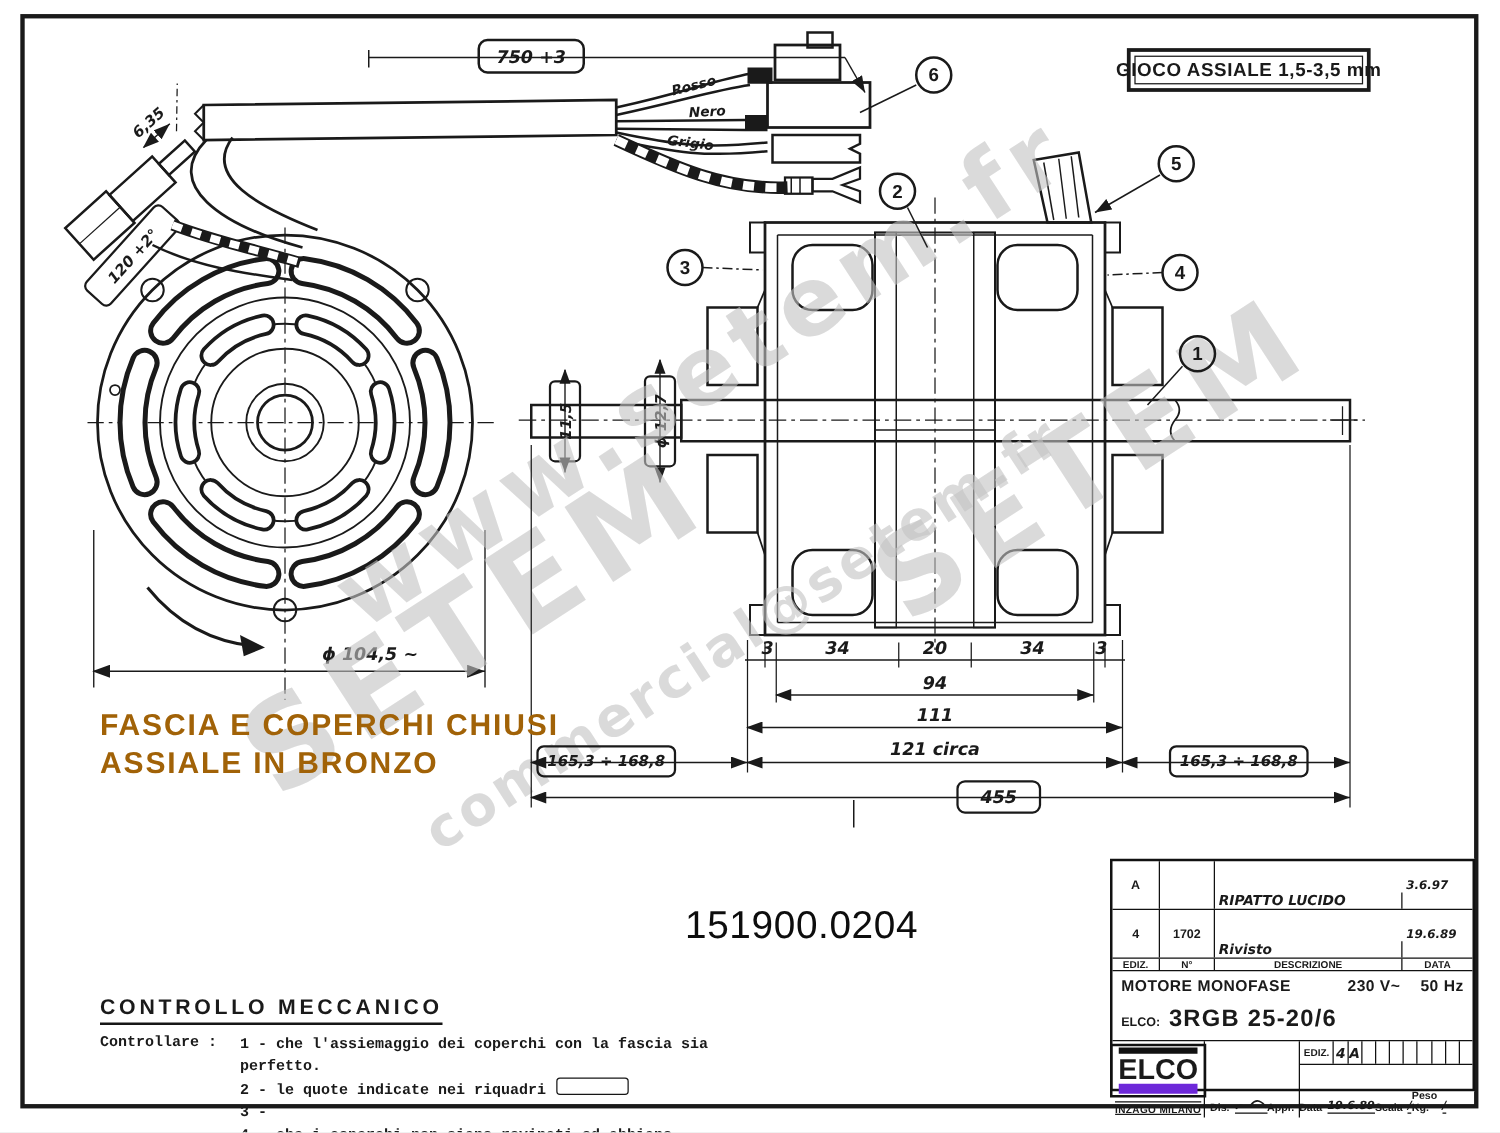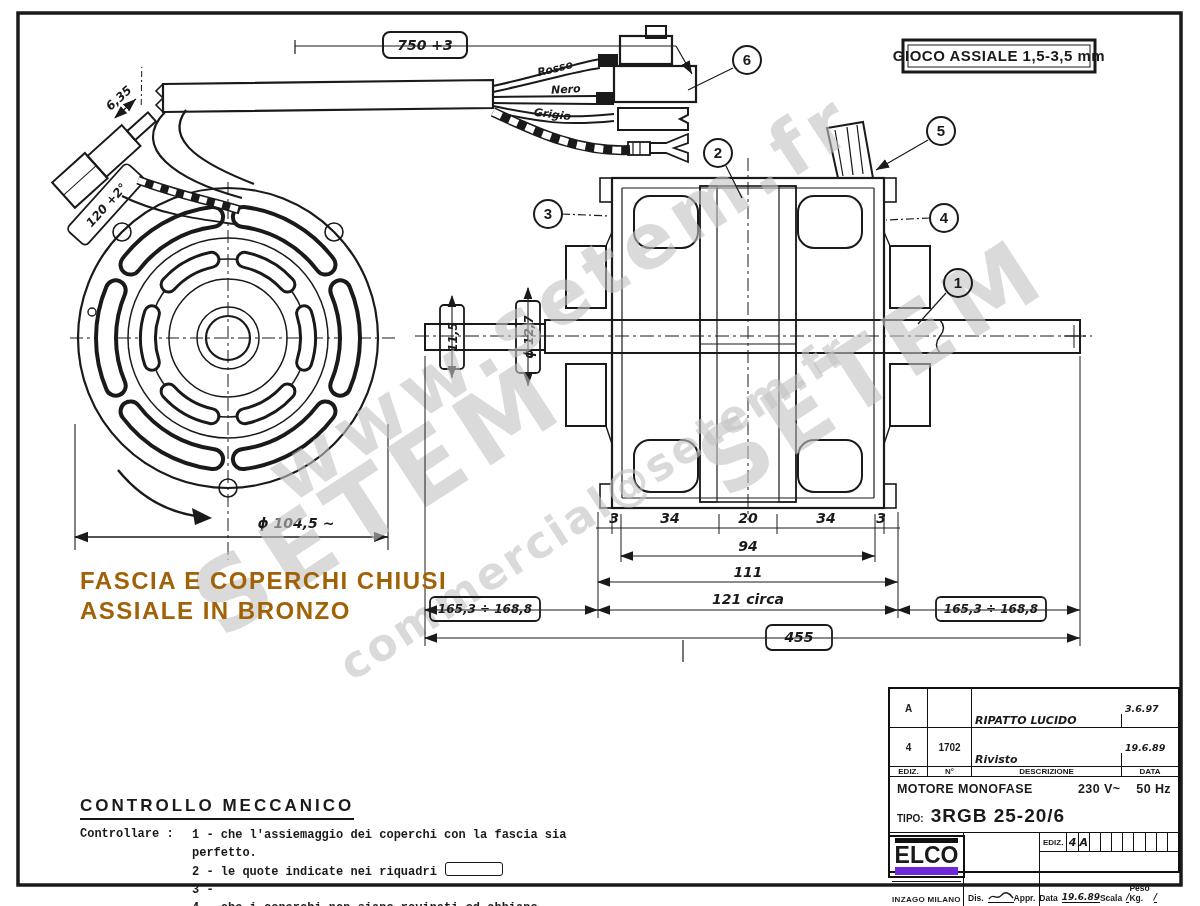--- a/index.html
+++ b/index.html
@@ -40,21 +40,21 @@
   .tb-motor{display:flex;align-items:baseline;font-weight:700;font-size:12.5px;letter-spacing:.4px;}
   .tb-motor .v{margin-left:auto;}
   .tb-motor .f{margin-left:16px;}
   .tb-tipo{margin-top:9px;display:flex;align-items:baseline;}
   .tb-tipo .lab{font-size:10px;font-weight:700;margin-right:7px;}
   .tb-tipo .val{font-size:19px;font-weight:700;letter-spacing:1px;}
   .tb-bottom{flex:1;display:grid;grid-template-columns:74px 76px 1fr;}
   .elco-cell{border-right:1.5px solid #111;display:flex;flex-direction:column;align-items:center;justify-content:center;padding:2px;}
   .elco-box{border:2.5px solid #111;padding:1px 5px;}
   .elco-inner{border-top:5px solid #111;border-bottom:8px solid #6d28d9;font-size:23px;font-weight:900;line-height:1.05;letter-spacing:0;}
-  .elco-sub{font-size:8px;font-weight:700;letter-spacing:.3px;border-top:1.5px solid #111;margin-top:3px;padding-top:13px;white-space:nowrap;}
+  .elco-sub{font-size:8px;font-weight:700;letter-spacing:.3px;border-top:1.5px solid #111;margin-top:3px;padding-top:1px;white-space:nowrap;text-decoration:underline;}
   .fields-cell{border-right:1.5px solid #111;display:flex;justify-content:space-evenly;padding:3px 4px;}
   .f-row{display:flex;align-items:flex-end;font:700 8.5px "Liberation Sans",sans-serif;}
   .f-row .fv{flex:1;border-bottom:1px solid #111;margin-left:4px;font:italic 700 9px "DejaVu Sans",sans-serif;
              min-height:9px;display:flex;align-items:flex-end;justify-content:center;}
   .right-cell{display:flex;flex-direction:column;}
   .ediz-strip{display:flex;border-bottom:1.5px solid #111;height:18px;flex:none;}
   .ediz-lab{font:700 8px "Liberation Sans",sans-serif;display:flex;align-items:center;padding:0 3px;border-right:1.5px solid #111;}
   .ediz-cell{flex:1;border-right:1.2px solid #111;display:flex;align-items:center;justify-content:center;
              font:italic 700 11px "DejaVu Sans",sans-serif;}
   .ediz-cell:last-child{border-right:none;}
@@ -332,20 +332,21 @@
     <text x="799" y="642" text-anchor="middle" class="dimtxt">455</text>
     <line x1="683" y1="640" x2="683" y2="662" class="ln" stroke-width="1.2"></line>
   </g>
 </svg>
 
 <div id="fascia" class="abs">
   <div>FASCIA E COPERCHI CHIUSI</div>
   <div>ASSIALE IN BRONZO</div>
 </div>
 
+<div id="partnum" class="abs">151900.0204</div>
 
 <div id="controllo" class="abs">
   <h3>CONTROLLO MECCANICO</h3>
   <div class="ctrl-row">
     <div class="ctrl-label">Controllare :</div>
     <div class="ctrl-items">
       <div>1 - che l'assiemaggio dei coperchi con la fascia sia perfetto.</div>
       <div><span>2 - le quote  indicate nei riquadri</span><span class="riquadro"></span></div>
       <div>3 -</div>
       <div>4 - che i coperchi non siano rovinati od abbiano soffiature.</div>
@@ -372,21 +373,21 @@
     <div class="hd">DESCRIZIONE</div>
     <div class="hd">DATA</div>
   </div>
   <div class="tb-desc">
     <div class="tb-motor">
       <span>MOTORE MONOFASE</span>
       <span class="v">230 V~</span>
       <span class="f">50 Hz</span>
     </div>
     <div class="tb-tipo">
-      <span class="lab">TIPO:</span>
+      <span class="lab">ELCO:</span>
       <span class="val">3RGB 25-20/6</span>
     </div>
   </div>
   <div class="tb-bottom">
     <div class="elco-cell">
       <div class="elco-box">
         <div class="elco-inner">ELCO</div>
       </div>
       <div class="elco-sub">INZAGO MILANO</div>
     </div>

